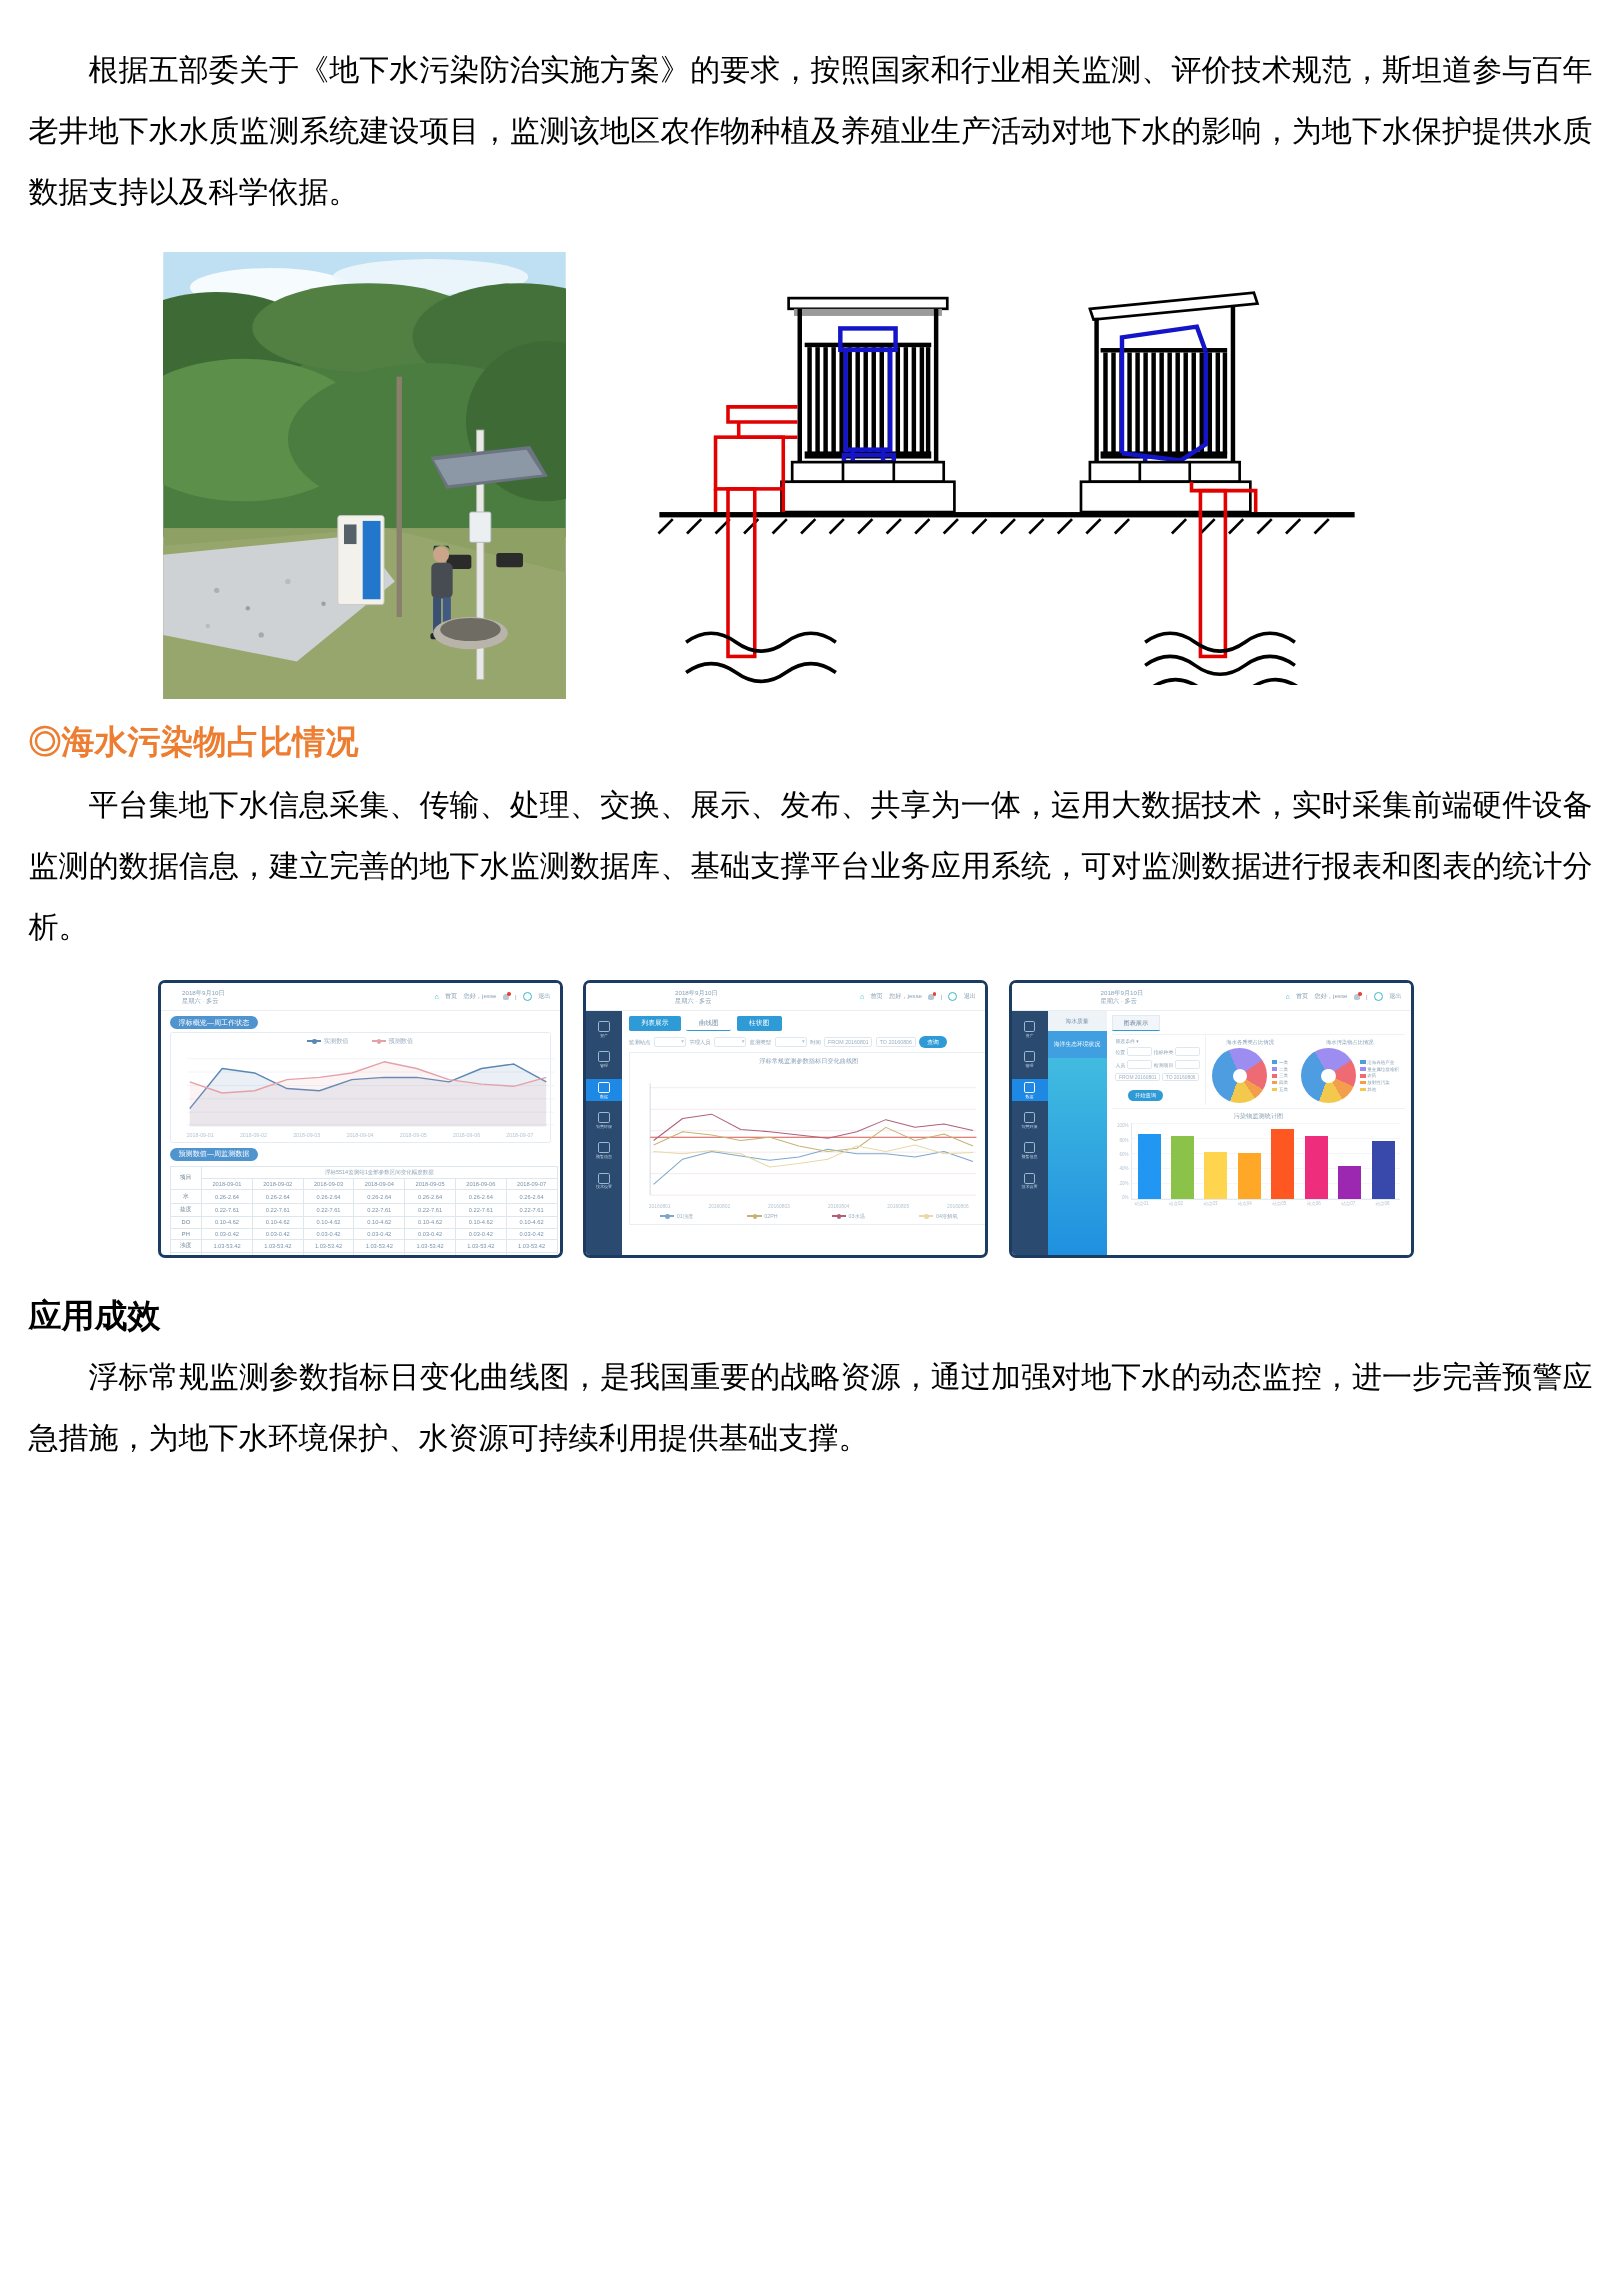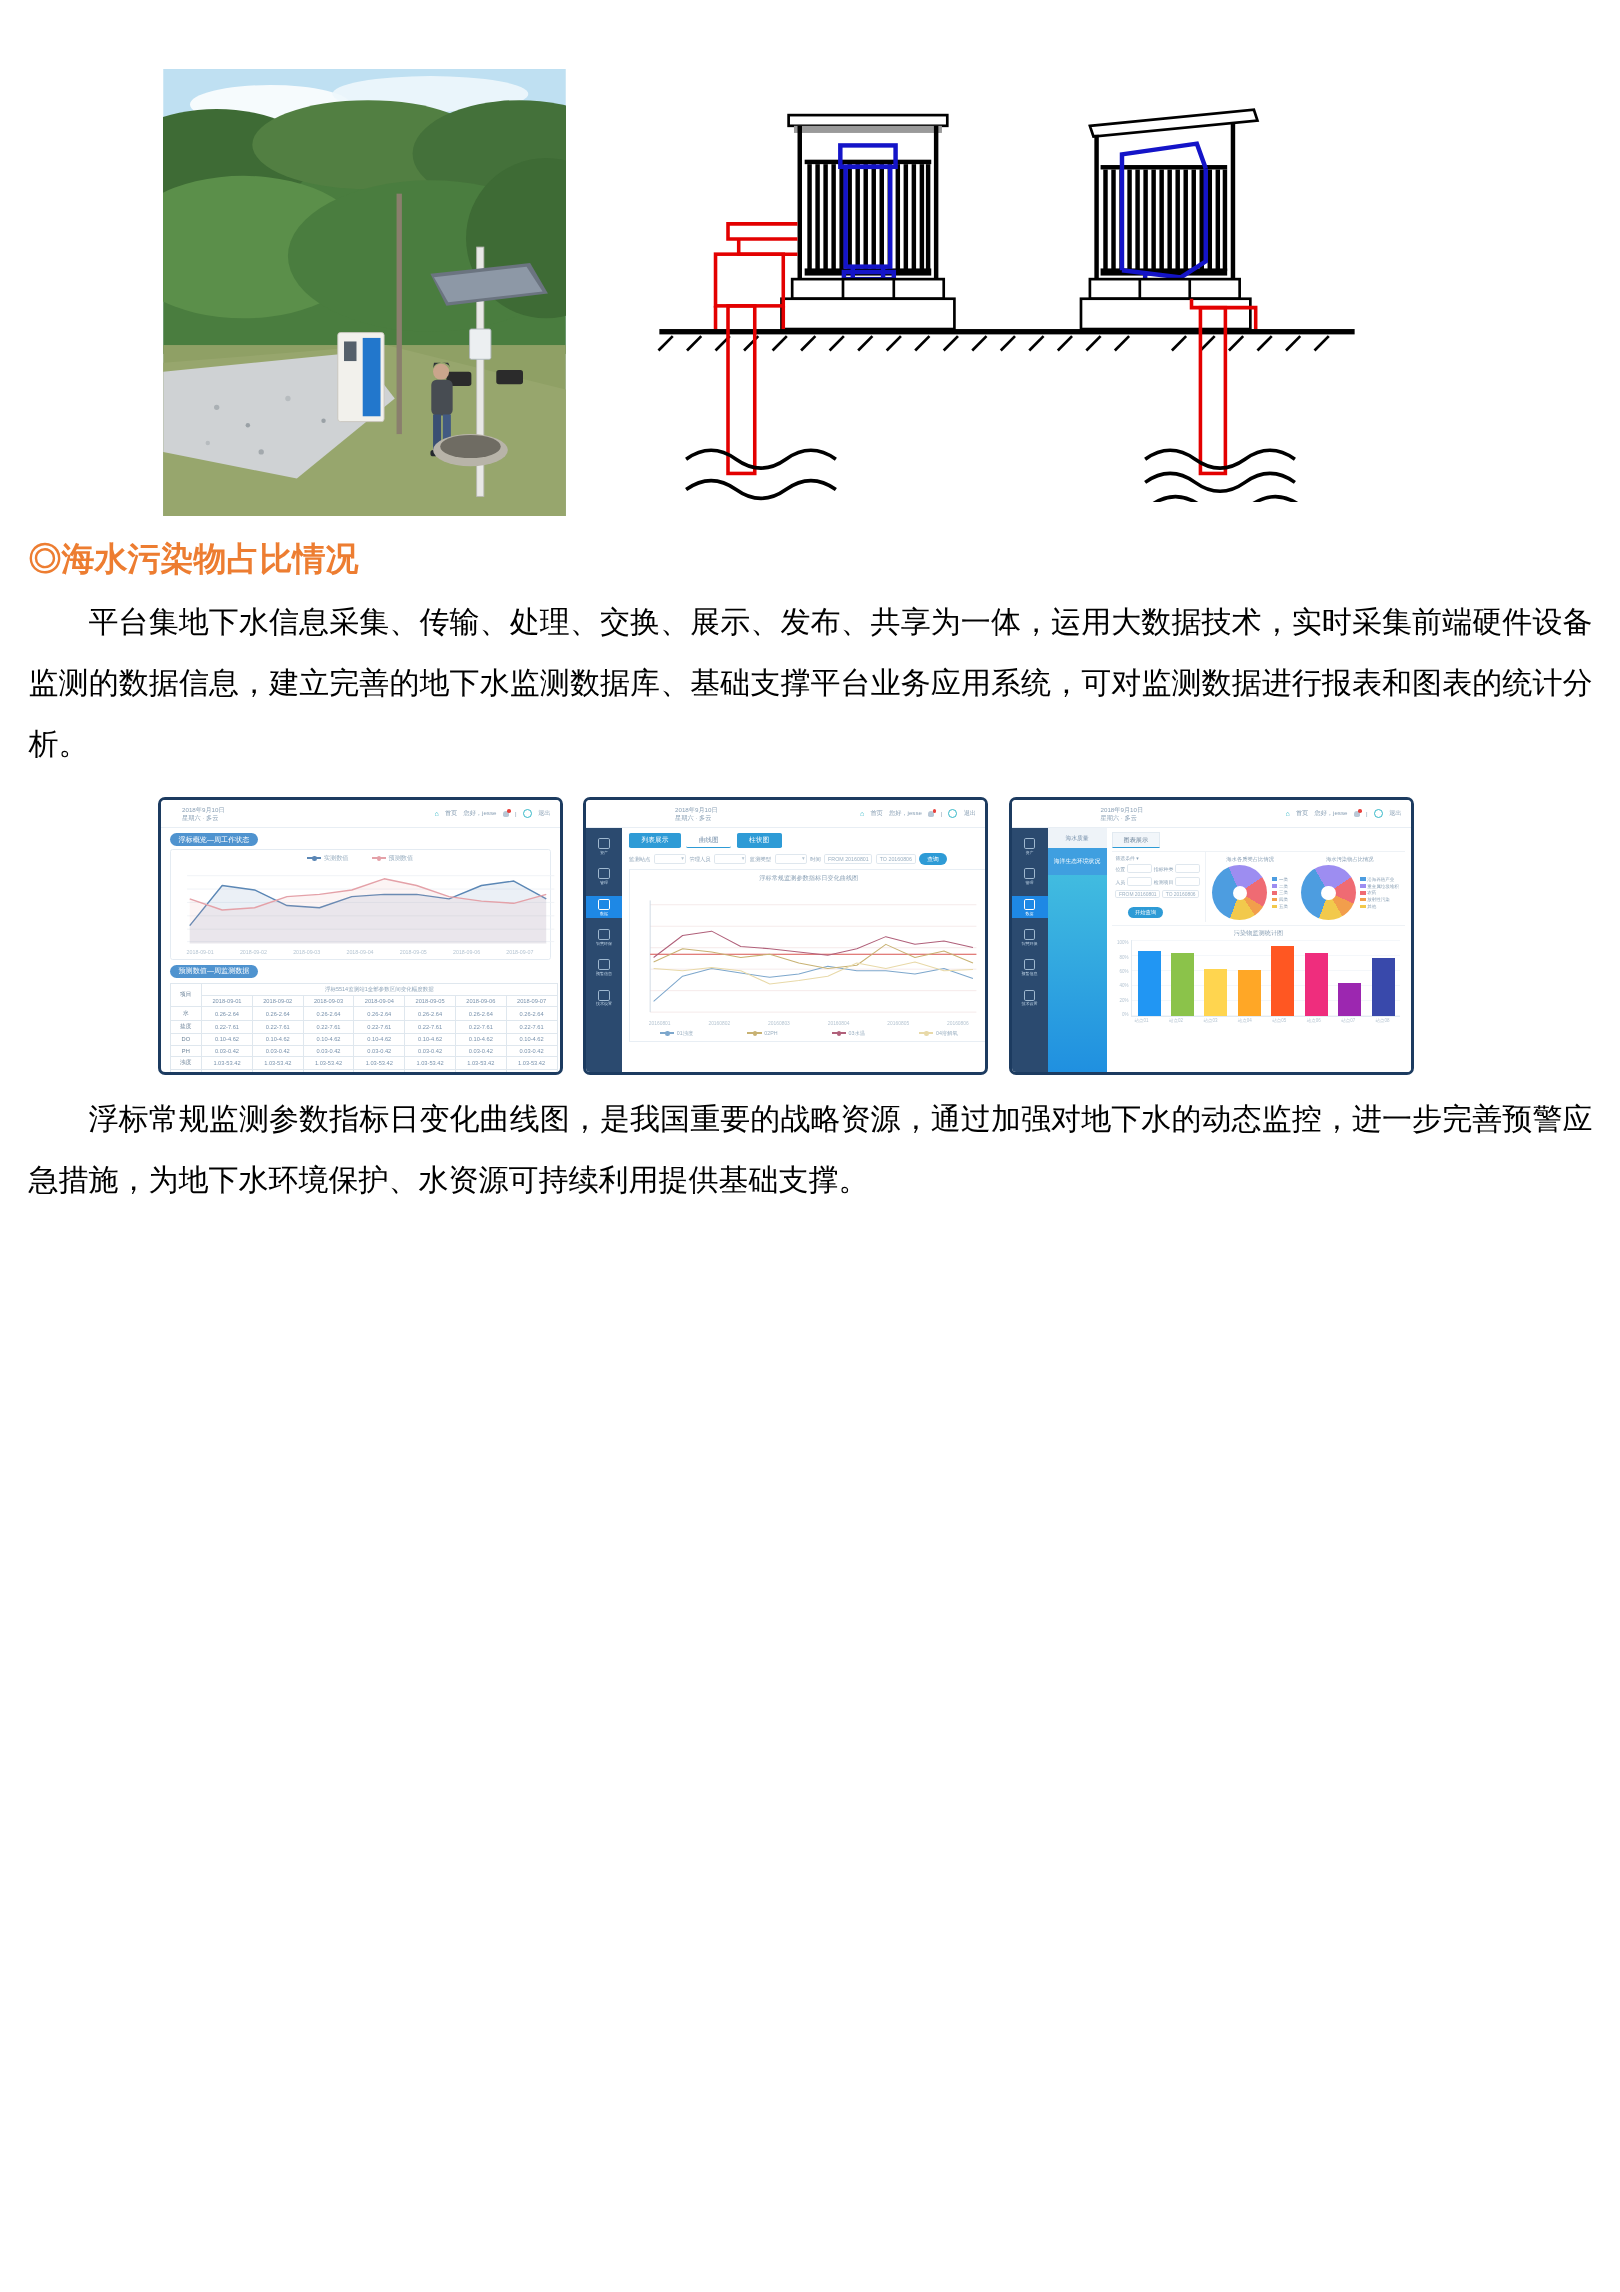--- a/index.html
+++ b/index.html
@@ -89,20 +89,21 @@
         border-left:0.9px solid #e2eaf1;border-bottom:0.9px solid #e2eaf1;
         background:repeating-linear-gradient(180deg,#f4f7fa 0 0.9px,transparent 0.9px 15px);}
   .bar{width:23px;}
   .bar-x{display:flex;justify-content:space-around;font-size:4.5px;color:#b6c5d2;margin:0.9px 5.3px 0 12.5px;}
 </style>
 </head>
 <body>
 
 <div class="page">
 
+  <p class="body-text">根据五部委关于《地下水污染防治实施方案》的要求，按照国家和行业相关监测、评价技术规范，斯坦道参与百年老井地下水水质监测系统建设项目，监测该地区农作物种植及养殖业生产活动对地下水的影响，为地下水保护提供水质数据支持以及科学依据。</p>
 
   <div class="figures">
 
     <svg class="photo-frame" viewBox="0 0 452 502">
       <rect width="452" height="502" fill="#bfe0f2"></rect>
       <ellipse cx="120" cy="40" rx="90" ry="22" fill="#ffffff" opacity="0.85"></ellipse>
       <ellipse cx="300" cy="28" rx="110" ry="20" fill="#eef7fc" opacity="0.9"></ellipse>
       <ellipse cx="390" cy="55" rx="70" ry="16" fill="#ffffff" opacity="0.7"></ellipse>
       <rect y="70" width="452" height="250" fill="#4a7d3f"></rect>
       <ellipse cx="60" cy="100" rx="110" ry="55" fill="#3e6b35"></ellipse>
@@ -647,16 +648,17 @@
                 <span>站点06</span>
                 <span>站点07</span>
                 <span>站点08</span>
               </div>
           </div>
         </div>
       </div>
     </div>
   </div>
 
+  <h2 class="sec">应用成效</h2>
   <p class="body-text">浮标常规监测参数指标日变化曲线图，是我国重要的战略资源，通过加强对地下水的动态监控，进一步完善预警应急措施，为地下水环境保护、水资源可持续利用提供基础支撑。</p>
 
 </div>
 
 
 </body></html>

